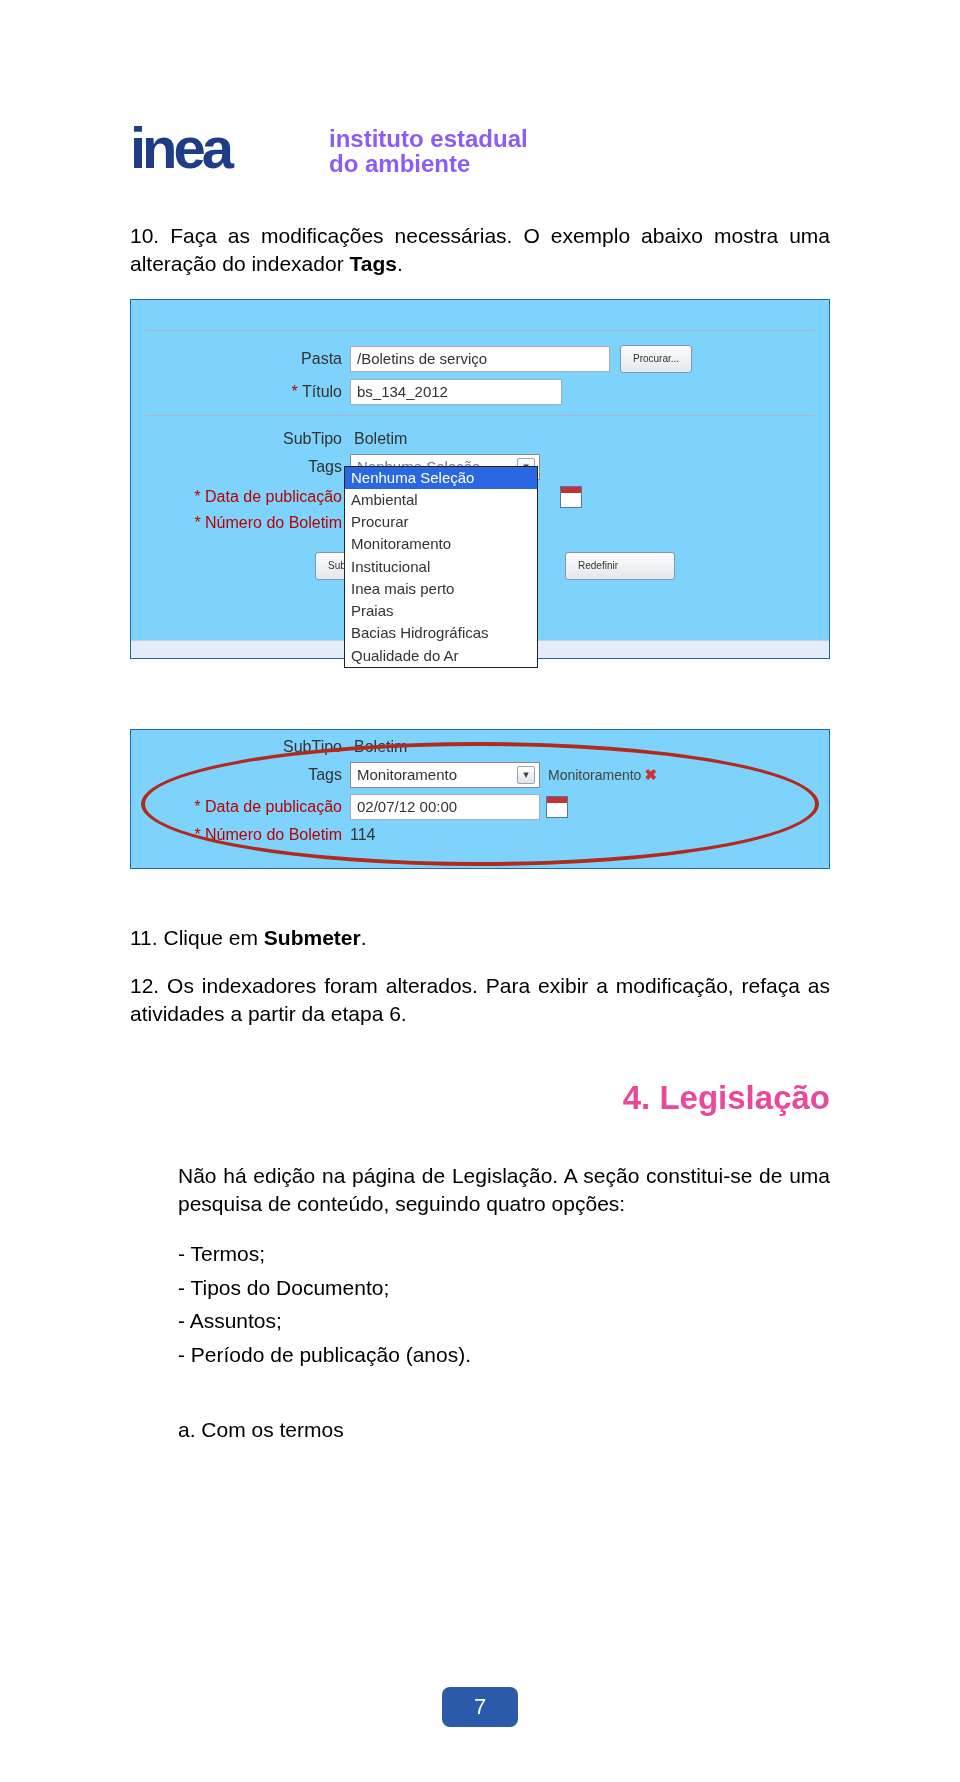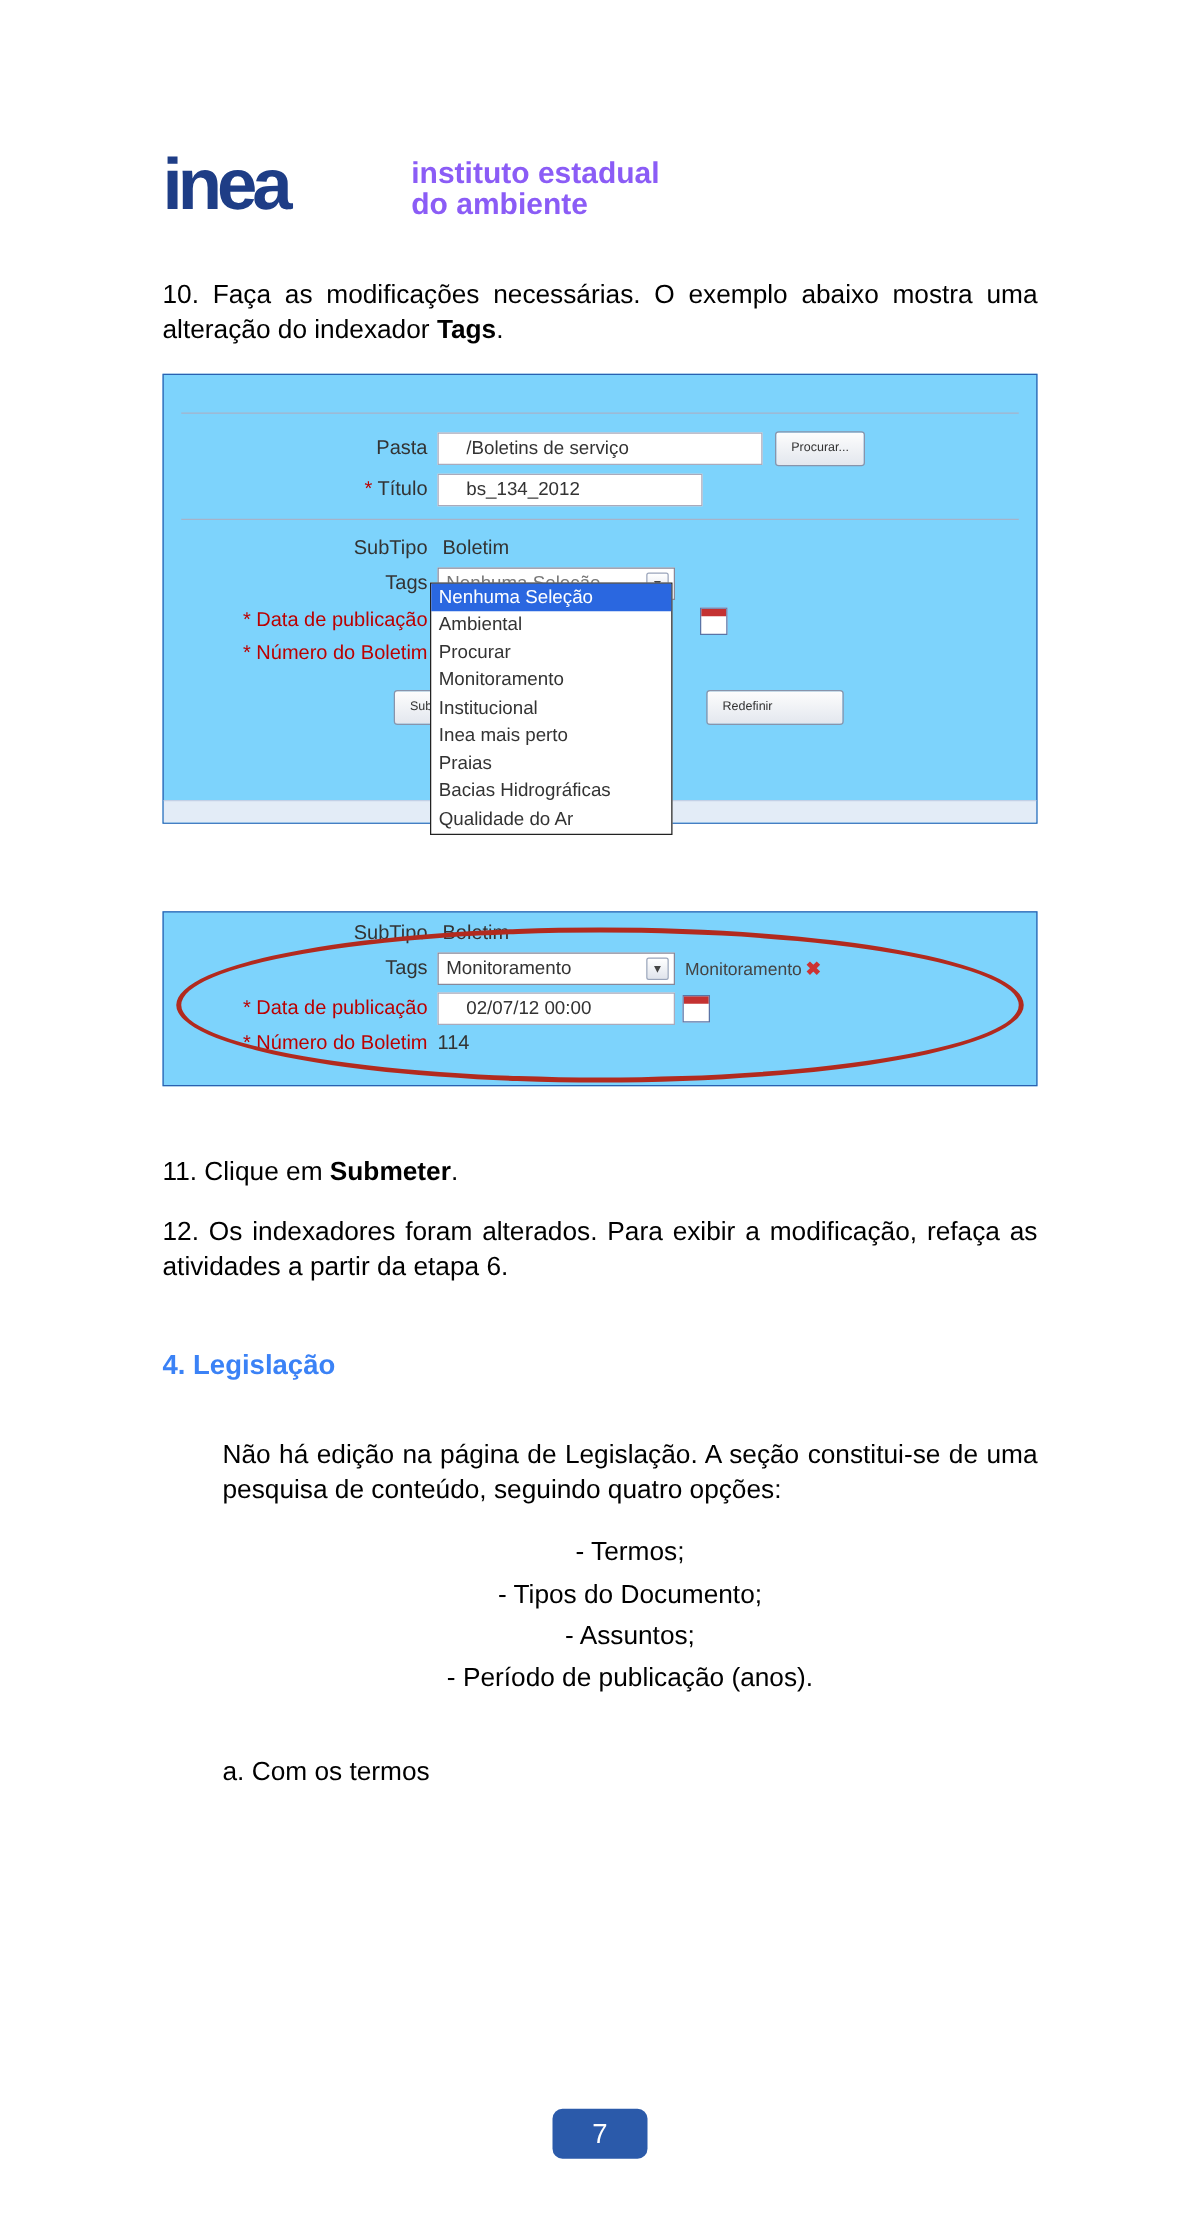--- a/index.html
+++ b/index.html
@@ -41,21 +41,21 @@
   }
   .panel1 { width: 700px; height: 360px; margin-bottom: 70px; }
   .panel2 { width: 700px; height: 140px; margin-bottom: 55px; overflow: hidden; }
 
   
   .p1-body { padding: 20px 14px 0 14px; }
   .form-row { display: flex; align-items: center; margin-bottom: 6px; }
   .form-row .lbl { width: 205px; text-align: right; padding-right: 8px; font-size: 16px; color: #333; }
   .req { color: #b00; }
   .text-input {
-    height: 26px; border: 1px solid #aab; background: #fff; padding: 2px 22px; font-size: 15px; color: #333;
+    height: 26px; border: 1px solid #aab; background: #fff; padding: 2px 6px; font-size: 15px; color: #333;
   }
   .text-input.folder { width: 260px; }
   .text-input.titulo { width: 212px; }
   .btn {
     height: 28px; border: 1px solid #8894ab; border-radius: 3px;
     background: linear-gradient(#fdfdfd, #e3e7ee);
     font-size: 10px; color: #333; padding: 0 12px; cursor: pointer; margin-left: 10px;
   }
   .hr { border-top: 1px solid #a6b3c9; margin: 10px 0 14px 0; }
 
@@ -98,27 +98,28 @@
     display: inline-flex; align-items: center; font-size: 14px; color: #444; margin-left: 8px;
   }
   .tag-chip .x {
     color: #c33; font-weight: bold; margin-left: 3px; font-size: 15px;
   }
   .select-box.p2 { color: #333; }
   .numbol { color: #333; }
 
   
   h2.section {
-    color: #3b82f6; font-size: 22px; font-weight: bold; margin: 50px 0 45px 0;
+    color: #ec4899; font-size: 33px; font-weight: bold; margin: 50px 0 45px 0;
     font-family: Arial, sans-serif;
+    text-align: right;
   }
 
   .sub-block { margin-left: 48px; }
   .list-dash { font-size: 21px; line-height: 1.5; margin-left: 0; }
-  .list-dash div { margin-bottom: 2px; text-align: center; }
+  .list-dash div { margin-bottom: 2px; }
 
   .sub-a { margin-top: 48px; margin-left: 48px; font-size: 21px; }
 
   
   .pagenum {
     position: absolute; left: 50%; bottom: 55px; transform: translateX(-50%);
     width: 76px; height: 40px; background: #2b5aaa; border-radius: 8px;
     color: #fff; font-size: 22px; display: flex; align-items: center; justify-content: center;
   }
 </style>

